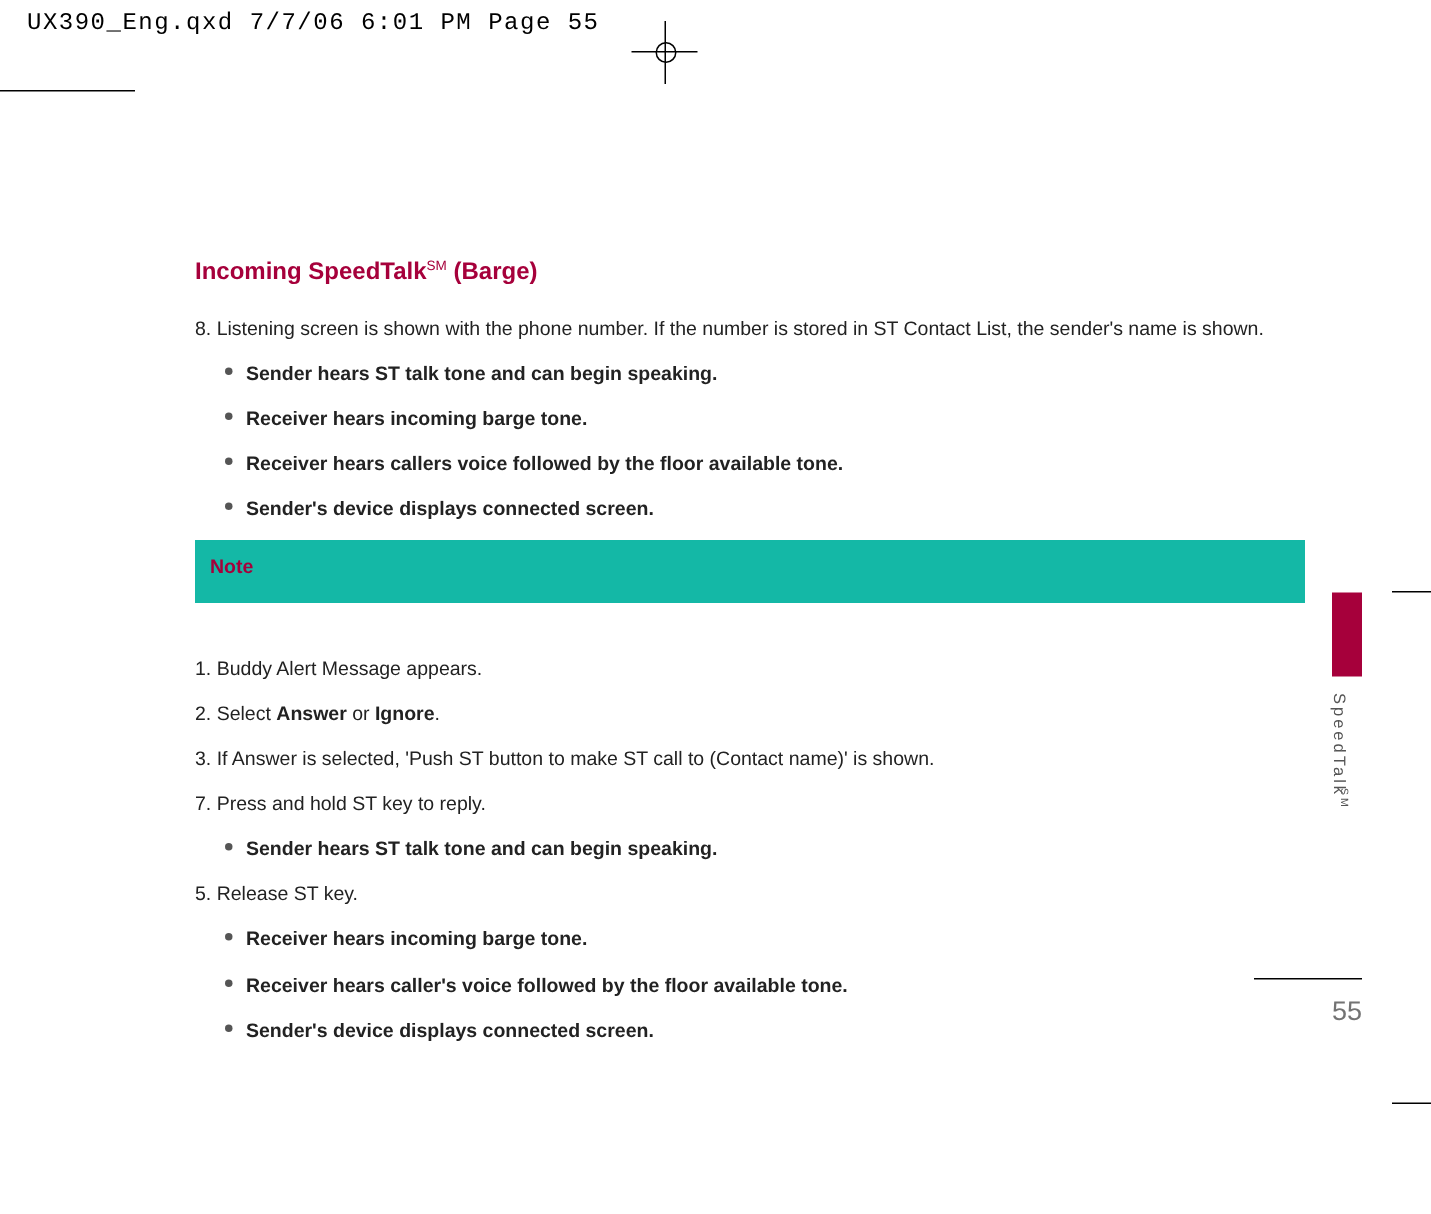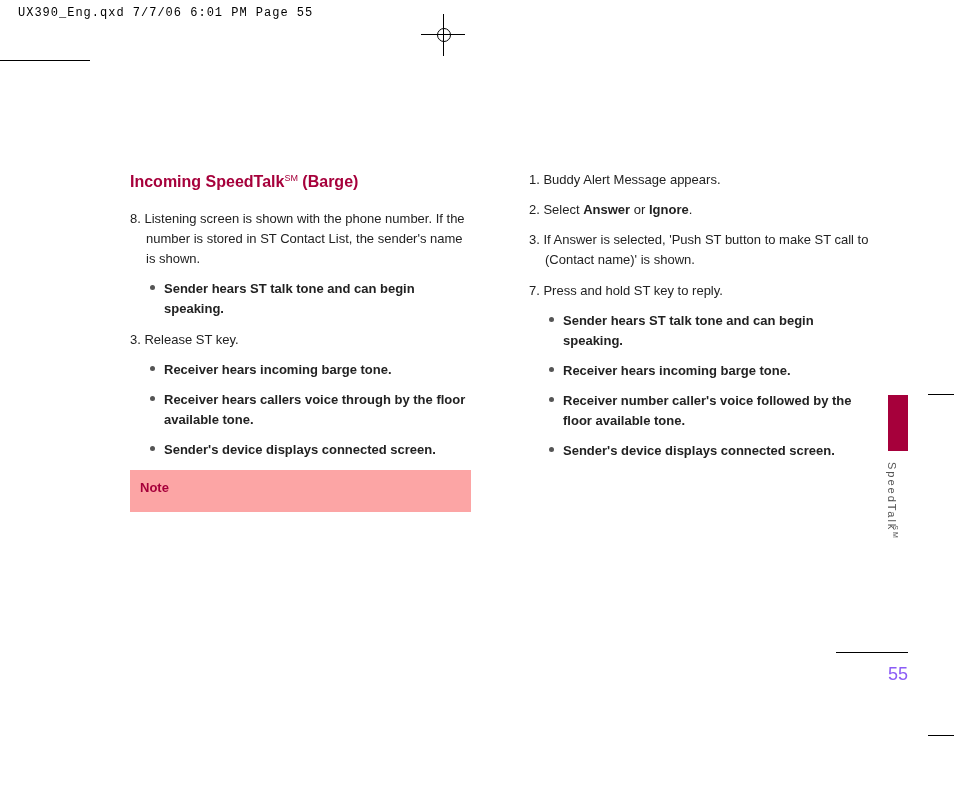--- a/index.html
+++ b/index.html
@@ -11,21 +11,21 @@
     width: 954px;
     height: 809px;
     position: relative;
     background: #fff;
   }
   .print-header {
     position: absolute;
     top: 6px;
     left: 18px;
     font-family: "Courier New", monospace;
-    font-size: 12px;
+    font-size: 16px;
     letter-spacing: 1px;
     color: #000;
   }
   .crop-marks {
     position: absolute;
     top: 14px;
     left: 415px;
     width: 60px;
     height: 60px;
     pointer-events: none;
@@ -72,21 +72,22 @@
     width: 26px;
     height: 1px;
     background: #000;
   }
   .content {
     position: absolute;
     top: 170px;
     left: 130px;
     width: 740px;
     display: flex;
-    gap: 58px;
+    gap: 34px;
+    flex-direction: column;
   }
   .col {
     flex: 1;
     line-height: 1.55;
   }
   .heading {
     color: #a6003b;
     font-size: 16px;
     font-weight: bold;
     margin-bottom: 14px;
@@ -116,21 +117,21 @@
     content: "";
     position: absolute;
     left: 0;
     top: 6px;
     width: 5px;
     height: 5px;
     background: #555;
     border-radius: 50%;
   }
   .note-box {
-    background: #fca5a5;
+    background: #14b8a6;
     padding: 8px 10px 10px 10px;
     margin-top: 10px;
   }
   .note-title {
     color: #a6003b;
     font-weight: bold;
     margin-bottom: 4px;
   }
   .note-body {
     font-size: 12.5px;
@@ -165,21 +166,21 @@
     top: 652px;
     width: 72px;
     height: 1px;
     background: #000;
   }
   .page-num {
     position: absolute;
     right: 46px;
     top: 664px;
     font-size: 18px;
-    color: #8b5cf6;
+    color: #737373;
   }
 </style>
 </head>
 <body>
 
 <div class="print-header">UX390_Eng.qxd  7/7/06  6:01 PM  Page 55</div>
 <div class="crop-marks">
     <div class="crop-circle"></div>
   </div>
 <div class="top-rule"></div>
@@ -189,44 +190,44 @@
 <div class="content">
 
   <div class="col">
     <div class="heading">
       <span>Incoming SpeedTalk</span><sup>SM</sup><span> (Barge)</span>
     </div>
     <div class="num-item">8. Listening screen is shown with the phone number. If the number is stored in ST Contact List, the sender's name is shown.</div>
     <ul class="bullets">
       <li>Sender hears ST talk tone and can begin speaking.</li>
     </ul>
-    <div class="num-item">3. Release ST key.</div>
     <ul class="bullets">
       <li>Receiver hears incoming barge tone.</li>
-      <li>Receiver hears callers voice through by the floor available tone.</li>
+      <li>Receiver hears callers voice followed by the floor available tone.</li>
       <li>Sender's device displays connected screen.</li>
     </ul>
     <div class="note-box">
       <div class="note-title">Note</div>
     </div>
   </div>
 
   <div class="col">
     <div class="num-item">1. Buddy Alert Message appears.</div>
     <div class="num-item">
       <span>2. Select </span><span class="bold">Answer</span><span> or </span><span class="bold">Ignore</span><span>.</span>
     </div>
     <div class="num-item">3. If Answer is selected, 'Push ST button to make ST call to (Contact name)' is shown.</div>
     <div class="num-item">7. Press and hold ST key to reply.</div>
     <ul class="bullets">
       <li>Sender hears ST talk tone and can begin speaking.</li>
     </ul>
+    <div class="num-item">5. Release ST key.</div>
     <ul class="bullets">
       <li>Receiver hears incoming barge tone.</li>
-      <li>Receiver number caller's voice followed by the floor available tone.</li>
+      <li>Receiver hears caller's voice followed by the floor available tone.</li>
       <li>Sender's device displays connected screen.</li>
     </ul>
   </div>
 
 </div>
 
 <div class="side-tab"></div>
 <div class="vertical-label">
   <span>SpeedTalk</span><sup>SM</sup>
 </div>

